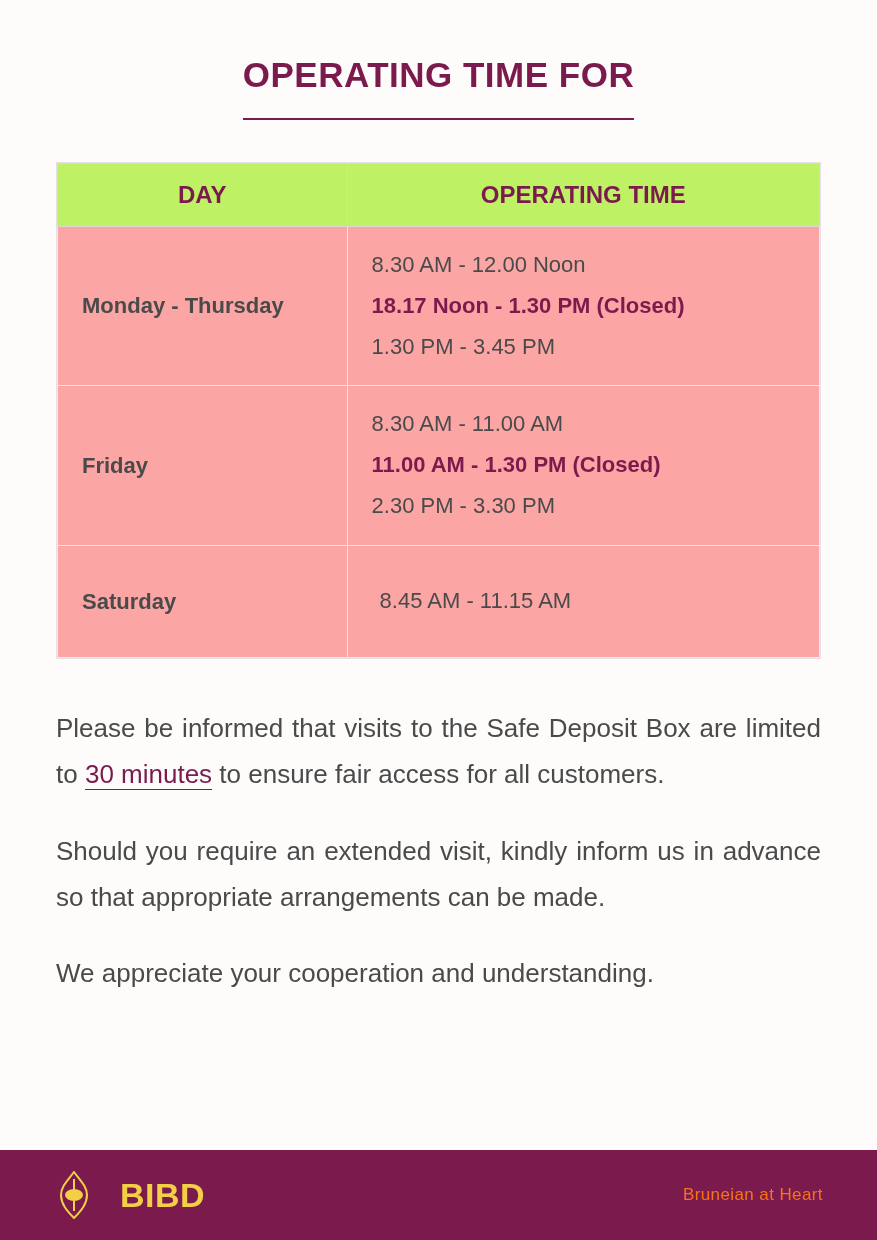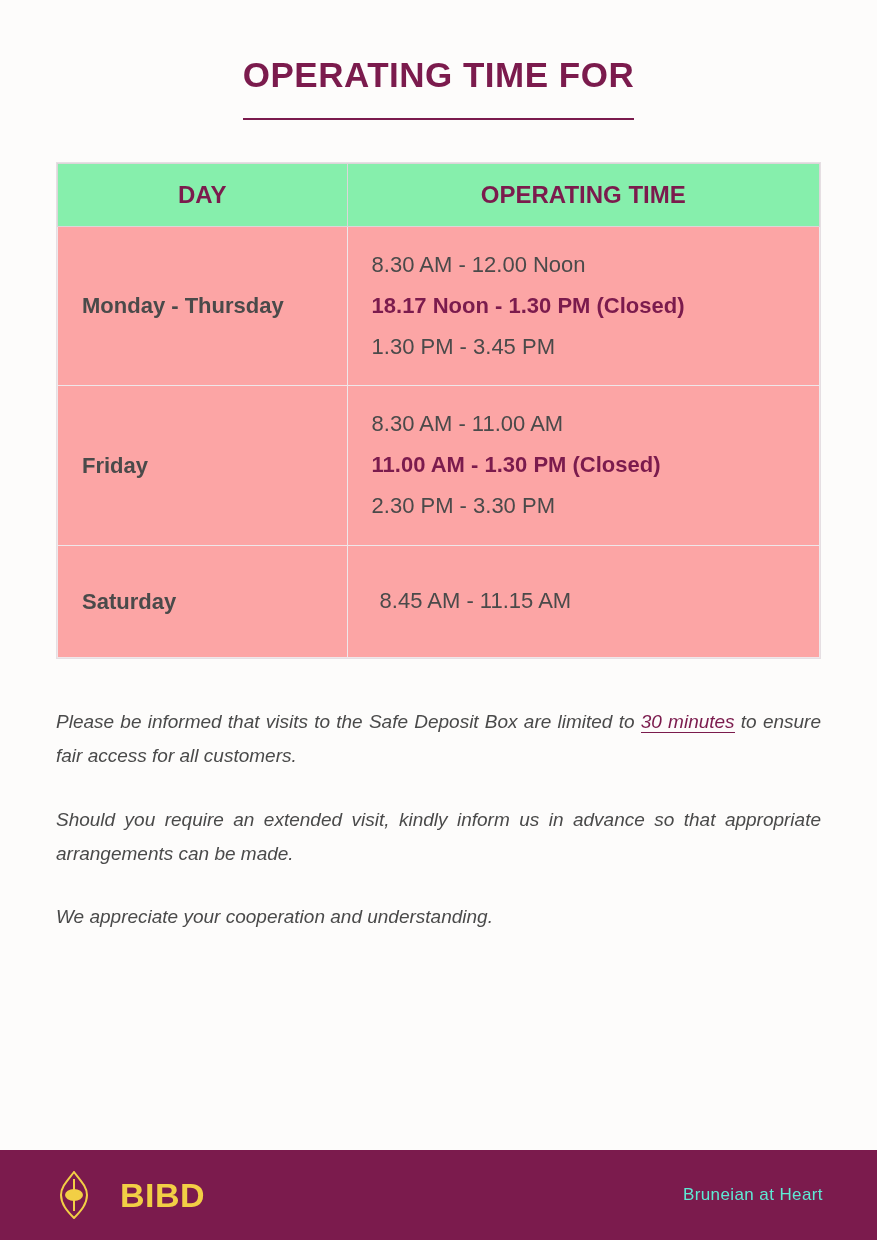--- a/index.html
+++ b/index.html
@@ -37,21 +37,21 @@
     margin: 42px 56px 0 56px;
     border: 1px solid #e6dfe3;
     border-collapse: collapse;
   }
   table.schedule {
     width: 100%;
     border-collapse: collapse;
     table-layout: fixed;
   }
   table.schedule th {
-    background: #86efac;
+    background: #bef264;
     color: #7b1b4d;
     font-size: 24px;
     font-weight: bold;
     padding: 17px 10px;
     text-align: center;
     border: 1px solid #dcd6d9;
   }
   table.schedule td {
     border: 1px solid #efe7ea;
     background: #fca5a5;
@@ -80,25 +80,24 @@
     padding-left: 8px;
   }
   .row-sat td { height: 112px; }
 
   
   .copy {
     margin: 46px 56px 0 56px;
   }
   .copy p {
     margin: 0 0 30px 0;
-    font-size: 19px;
+    font-size: 26px;
     line-height: 1.78;
     color: #4a4a4a;
     text-align: justify;
-    font-style: italic;
   }
   .copy p:last-child { text-align: left; }
   .emph {
     color: #7b1b4d;
     border-bottom: 1.5px solid #7b1b4d;
   }
 
   
   .footer {
     position: absolute;
@@ -117,21 +116,21 @@
   }
   .brand-mark { width: 40px; height: 48px; display: block; }
   .brand-name {
     font-size: 34px;
     font-weight: bold;
     color: #f2cf45;
     letter-spacing: 0.5px;
   }
   .tagline {
     font-size: 17px;
-    color: #5eead4;
+    color: #f97316;
     letter-spacing: 0.4px;
   }
 </style>
 </head>
 <body>
 
 <div class="title-block">
   <div class="title-line">OPERATING TIME FOR </div>
   <br>
 </div>

